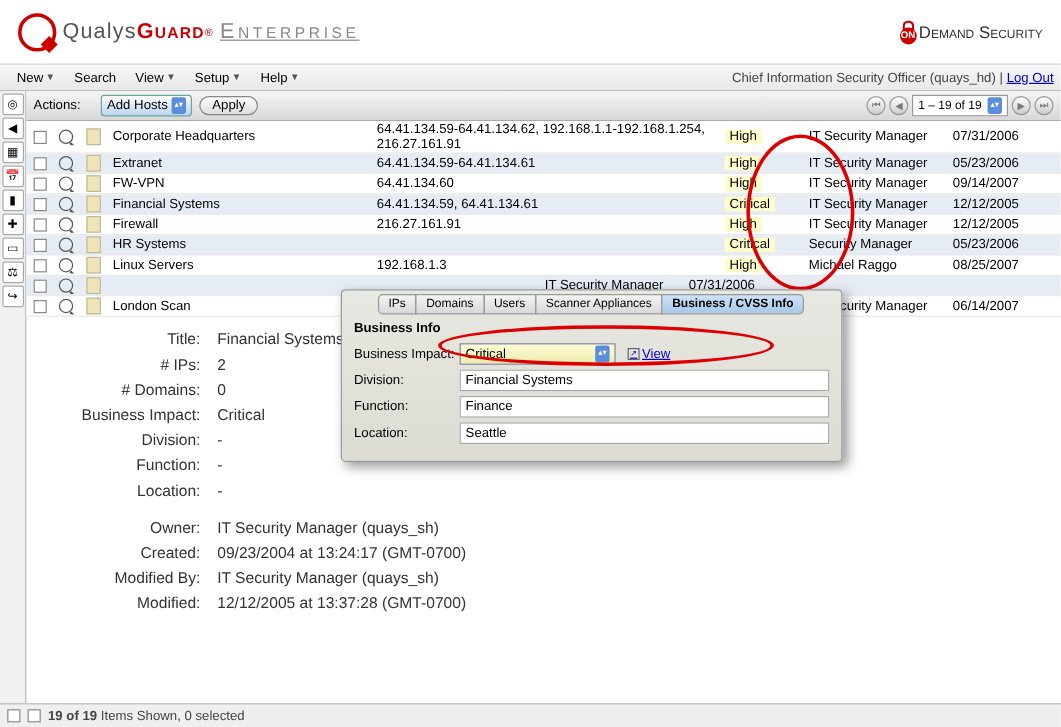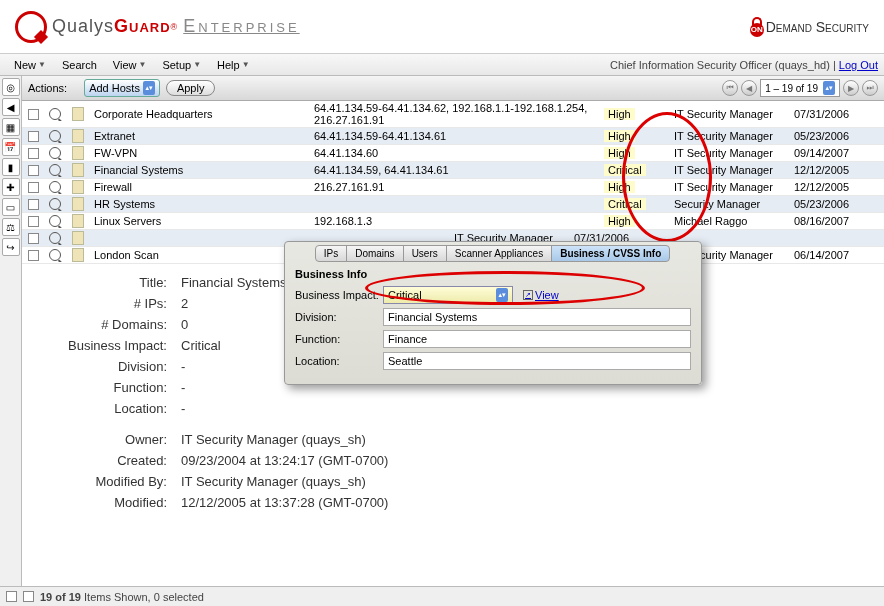--- a/index.html
+++ b/index.html
@@ -256,21 +256,21 @@
           <div class="cell c-mag">
             <div class="mag"></div>
           </div>
           <div class="cell c-ico">
             <div class="fico"></div>
           </div>
           <div class="cell c-name">Linux Servers</div>
           <div class="cell c-ips">192.168.1.3</div>
           <div class="cell c-imp"><span>High</span></div>
           <div class="cell c-own">Michael Raggo</div>
-          <div class="cell c-date">08/16/2007</div>
+          <div class="cell c-date">08/25/2007</div>
         </div>
         <div class="row even">
           <div class="cell c-chk">
             <div class="chkbox"></div>
           </div>
           <div class="cell c-mag">
             <div class="mag"></div>
           </div>
           <div class="cell c-ico">
             <div class="fico"></div>

